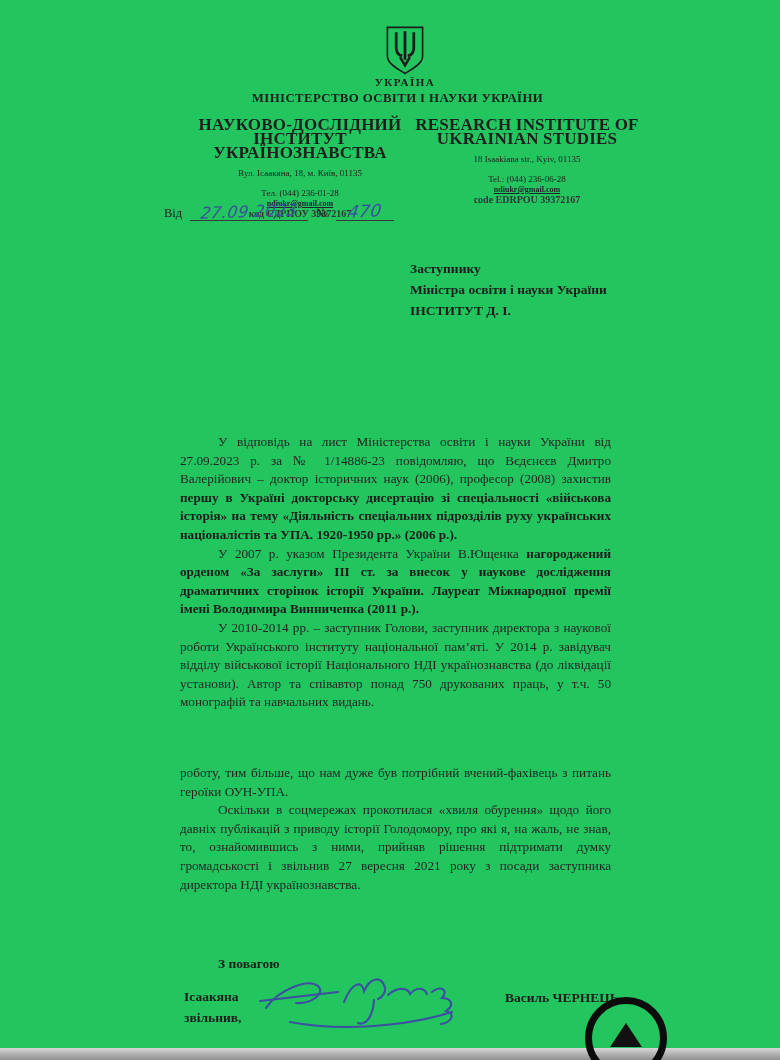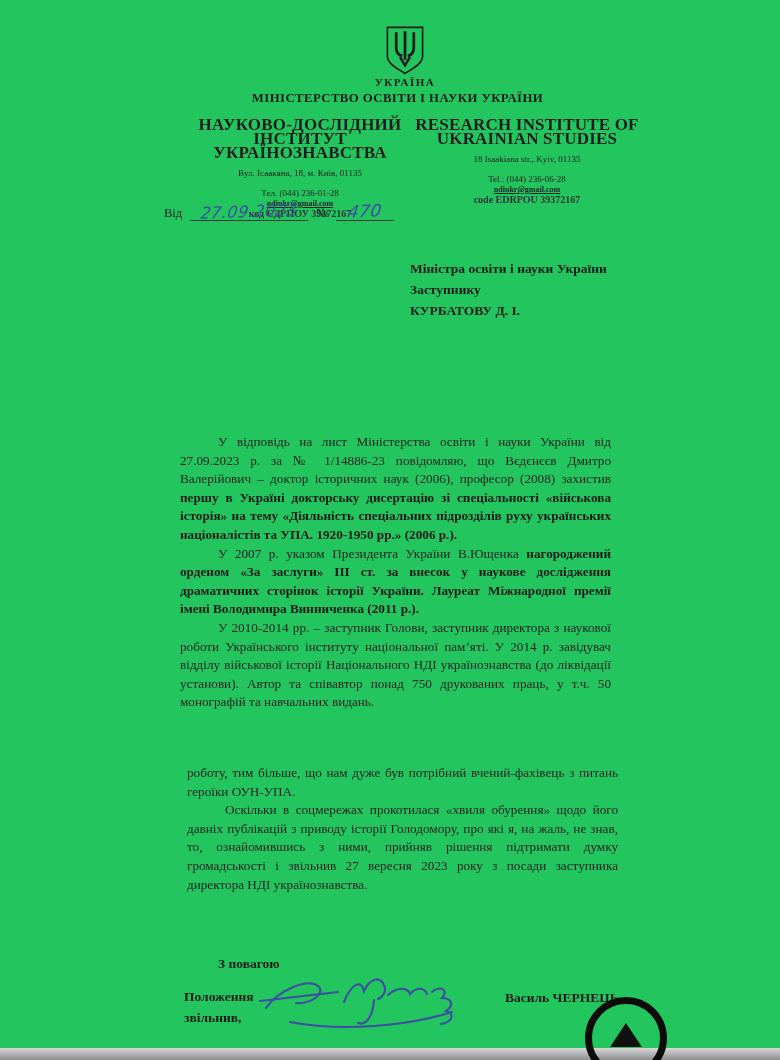--- a/index.html
+++ b/index.html
@@ -34,21 +34,21 @@
   .ref-gap{display:inline-block;width:8px;}
 
   .addressee{left:410px;top:258px;font-weight:bold;font-size:13.5px;line-height:21px;color:#1c1c1c;}
 
   .salutation{left:180px;top:356px;width:430px;text-align:center;
               font-weight:bold;font-size:13.6px;color:#1c1c1c;}
 
   .body-col{left:180px;width:431px;font-size:13.2px;line-height:18.6px;
             text-align:justify;color:#242424;}
   .body-1{top:387px;margin-top:46px;}
-  .body-2{top:764px;margin-left:7px;}
+  .body-2{top:764px;}
   .body-col p{margin:0;text-indent:38px;}
   .b{font-weight:bold;color:#1b1b1b;}
 
   .closing{left:218px;top:956px;font-weight:bold;font-size:13.5px;color:#1c1c1c;}
   .sig-title{left:184px;top:986px;font-weight:bold;font-size:13.5px;line-height:21px;color:#1c1c1c;}
   .sig-name{left:505px;top:990px;font-weight:bold;font-size:13.5px;color:#1c1c1c;z-index:1;}
   .sig-script{left:256px;top:970px;width:228px;height:66px;}
 
   
   .scroll-top{left:585px;top:997px;width:68px;height:68px;border:7px solid #0b0b0b;
@@ -92,40 +92,40 @@
     <div class="code">code EDRPOU 39372167</div>
   </div>
 
   <div class="abs ref">
     <div class="ref-row">
       <span>Від</span><span class="ref-gap"></span><span class="u-line" style="width:118px;"><span class="hand">27.09.2023</span></span><span class="ref-gap"></span><span>№</span><span class="ref-gap"></span><span class="u-line" style="width:58px;"><span class="hand" style="font-size:17px;">470</span></span>
     </div>
   </div>
 
   <div class="abs addressee">
+    <div>Заступнику</div>
     <div>Міністра освіти і науки України</div>
-    <div>Заступнику</div>
-    <div>КУРБАТОВУ Д. І.</div>
+    <div>ІНСТИТУТ Д. І.</div>
   </div>
 
 
   <div class="abs body-col body-1">
     <p><span>У відповідь на лист Міністерства освіти і науки України від 27.09.2023 р. за № 1/14886-23 повідомляю, що Вєдєнєєв Дмитро Валерійович – доктор історичних наук (2006), професор (2008) захистив </span><span class="b">першу в Україні докторську дисертацію зі спеціальності «військова історія» на тему «Діяльність спеціальних підрозділів руху українських націоналістів та УПА. 1920-1950 рр.» (2006 р.).</span></p>
     <p><span>У 2007 р. указом Президента України В.Ющенка </span><span class="b">нагороджений орденом «За заслуги» ІІІ ст. за внесок у наукове дослідження драматичних сторінок історії України. Лауреат Міжнародної премії імені Володимира Винниченка (2011 р.).</span></p>
     <p>У 2010-2014 рр. – заступник Голови, заступник директора з наукової роботи Українського інституту національної пам’яті. У 2014 р. завідувач відділу військової історії Національного НДІ українознавства (до ліквідації установи). Автор та співавтор понад 750 друкованих праць, у т.ч. 50 монографій та навчальних видань.</p>
   </div>
 
   <div class="abs body-col body-2">
     <p style="text-indent:0;">роботу, тим більше, що нам дуже був потрібний вчений-фахівець з питань героїки ОУН-УПА.</p>
-    <p>Оскільки в соцмережах прокотилася «хвиля обурення» щодо його давніх публікацій з приводу історії Голодомору, про які я, на жаль, не знав, то, ознайомившись з ними, прийняв рішення підтримати думку громадськості і звільнив 27 вересня 2023 року з посади заступника директора НДІ українознавства.</p>
+    <p>Оскільки в соцмережах прокотилася «хвиля обурення» щодо його давніх публікацій з приводу історії Голодомору, про які я, на жаль, не знав, то, ознайомившись з ними, прийняв рішення підтримати думку громадськості і звільнив 27 вересня 2021 року з посади заступника директора НДІ українознавства.</p>
   </div>
 
   <div class="abs closing">З повагою</div>
   <div class="abs sig-title">
-    <div>Положення</div>
+    <div>Ісаакяна</div>
     <div>звільнив,</div>
   </div>
 
   <svg class="abs sig-script" viewBox="0 0 228 66">
     <g fill="none" stroke="#3d4fa1" stroke-width="2.1" stroke-linecap="round">
       <path d="M10 38 C22 20 52 8 62 16 C70 23 56 34 40 33"></path>
       <path d="M4 31 L82 22"></path>
       <path d="M88 32 C96 12 106 10 108 21 C114 8 124 6 128 15 C131 21 127 27 122 29"></path>
       <path d="M132 25 C142 16 152 18 154 24 C160 17 168 17 171 24"></path>
       <path d="M176 22 c9 -7 17 -2 10 6 c9 0 13 7 4 13 c9 2 7 11 -5 13"></path>

